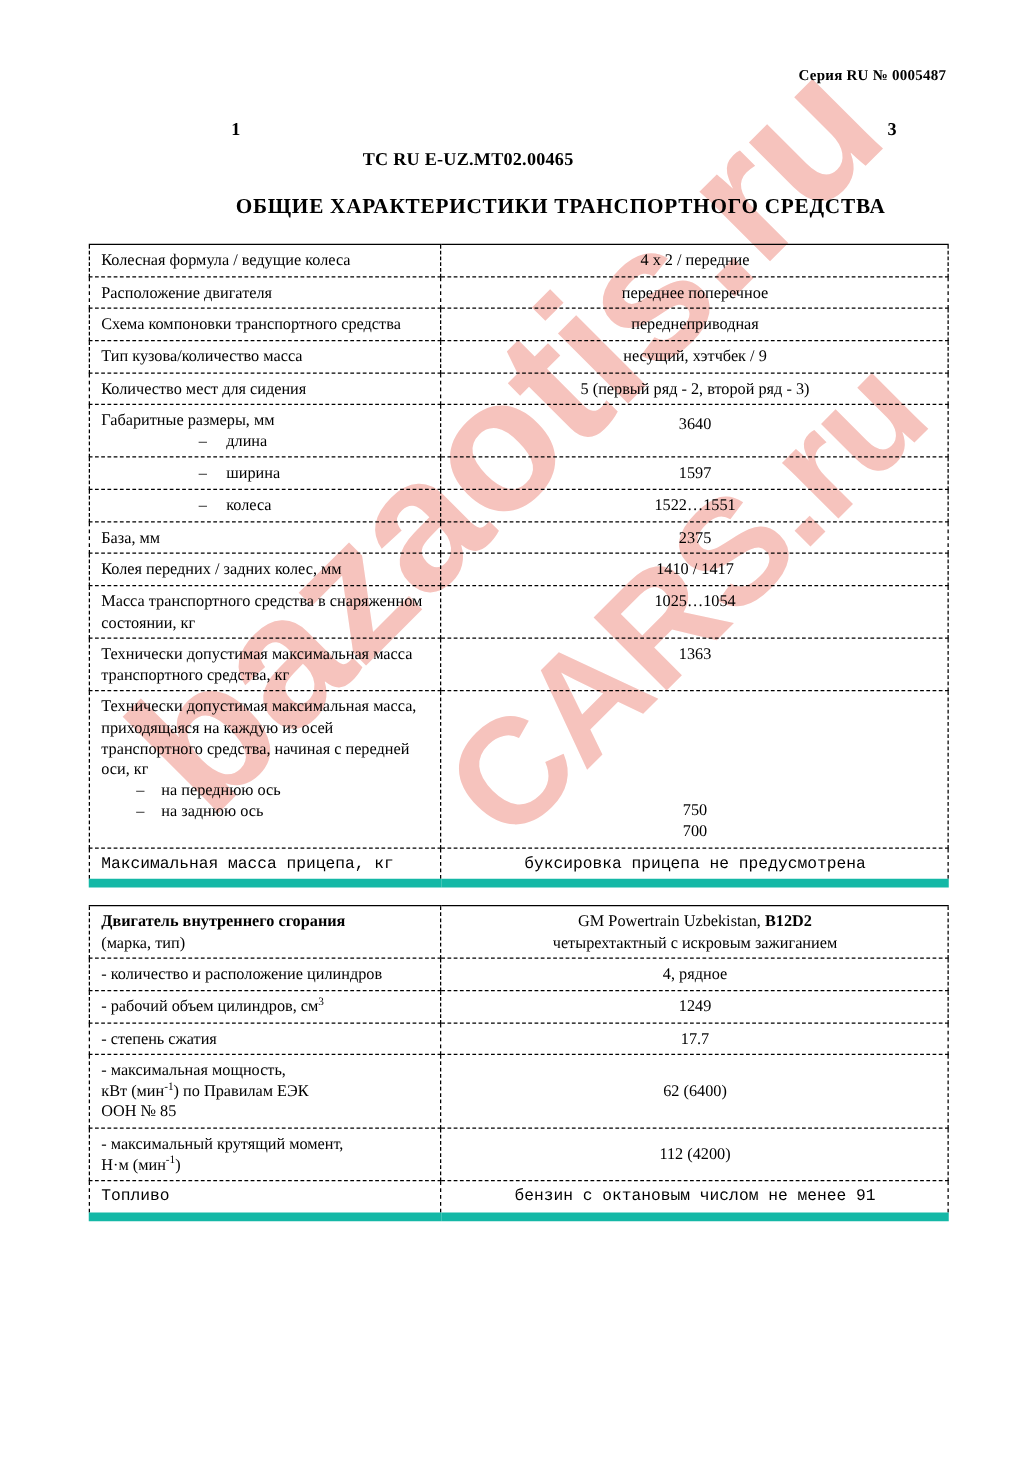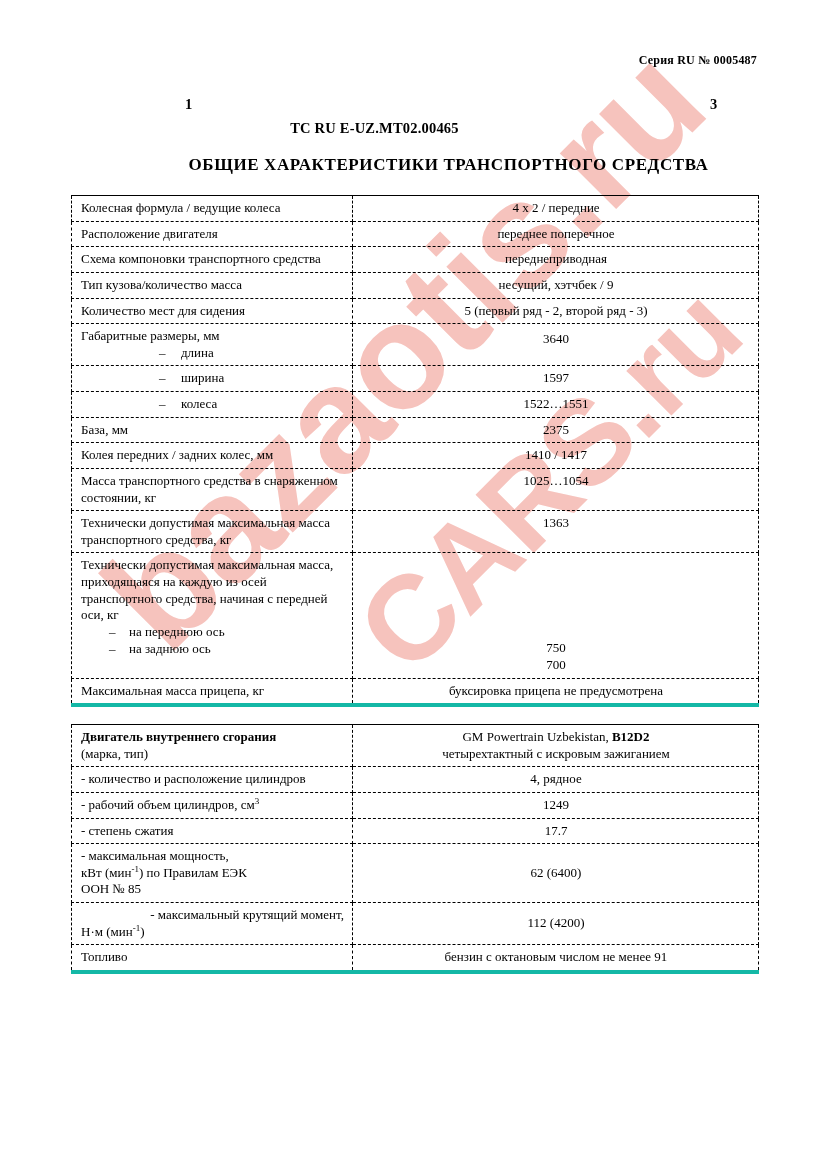--- a/index.html
+++ b/index.html
@@ -119,21 +119,21 @@
   #table-general { top: 195px; }
   #table-engine  { top: 724px; }
 
   .spec-table td {
     border: 1px dashed #000000;
     padding: 4px 8px 4px 9px;
     vertical-align: top;
     background: transparent;
   }
   .spec-table tr.edge-top td { border-top: 1px solid #000000; }
-  .spec-table tr.edge-bottom td { border-bottom: 4px solid #14b8a6; }
+  .spec-table tr.edge-bottom td { border-bottom: 7px solid #14b8a6; font-family: Liberation Mono, monospace; }
   .spec-table td.c-label { width: 263px; }
   .spec-table td.c-value {
     text-align: center;
     vertical-align: top;
   }
   .spec-table td.c-value.mid { vertical-align: middle; }
 
   .sub-item {
     display: block;
     padding-left: 78px;
@@ -282,21 +282,21 @@
         <td class="c-label">
           <span style="display:block;"> - максимальная мощность,</span>
           <span style="display:block;"><span>кВт (мин</span><sup>-1</sup><span>) по Правилам ЕЭК</span></span>
           <span style="display:block;">ООН № 85</span>
         </td>
         <td class="c-value mid">62 (6400)</td>
       </tr>
 
       <tr>
         <td class="c-label">
-          <span style="display:block;text-align:right;"> - максимальный крутящий момент,</span>
+          <span style="display:block;"> - максимальный крутящий момент,</span>
           <span style="display:block;"><span>Н·м (мин</span><sup>-1</sup><span>)</span></span>
         </td>
         <td class="c-value mid">112 (4200)</td>
       </tr>
 
       <tr class="edge-bottom">
         <td class="c-label">Топливо</td>
         <td class="c-value">бензин с октановым числом не менее 91</td>
       </tr>
     </tbody>

